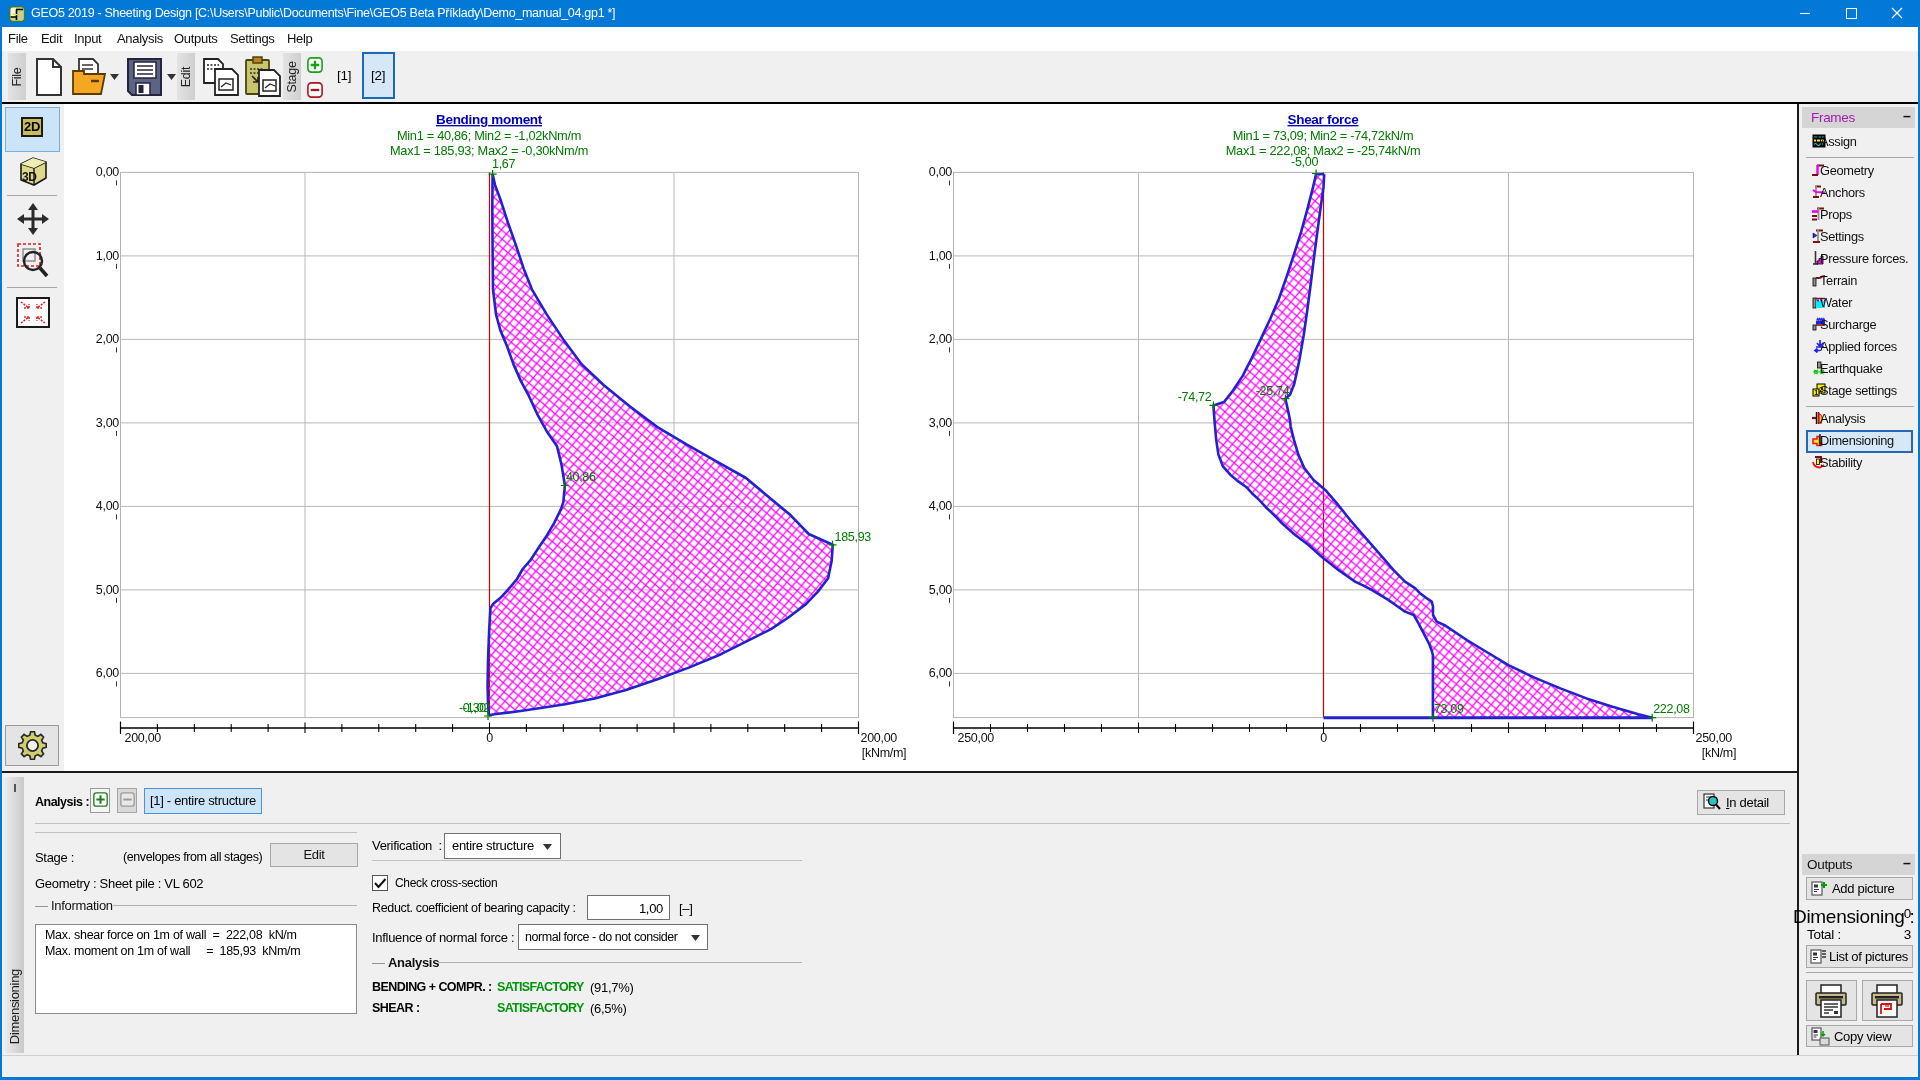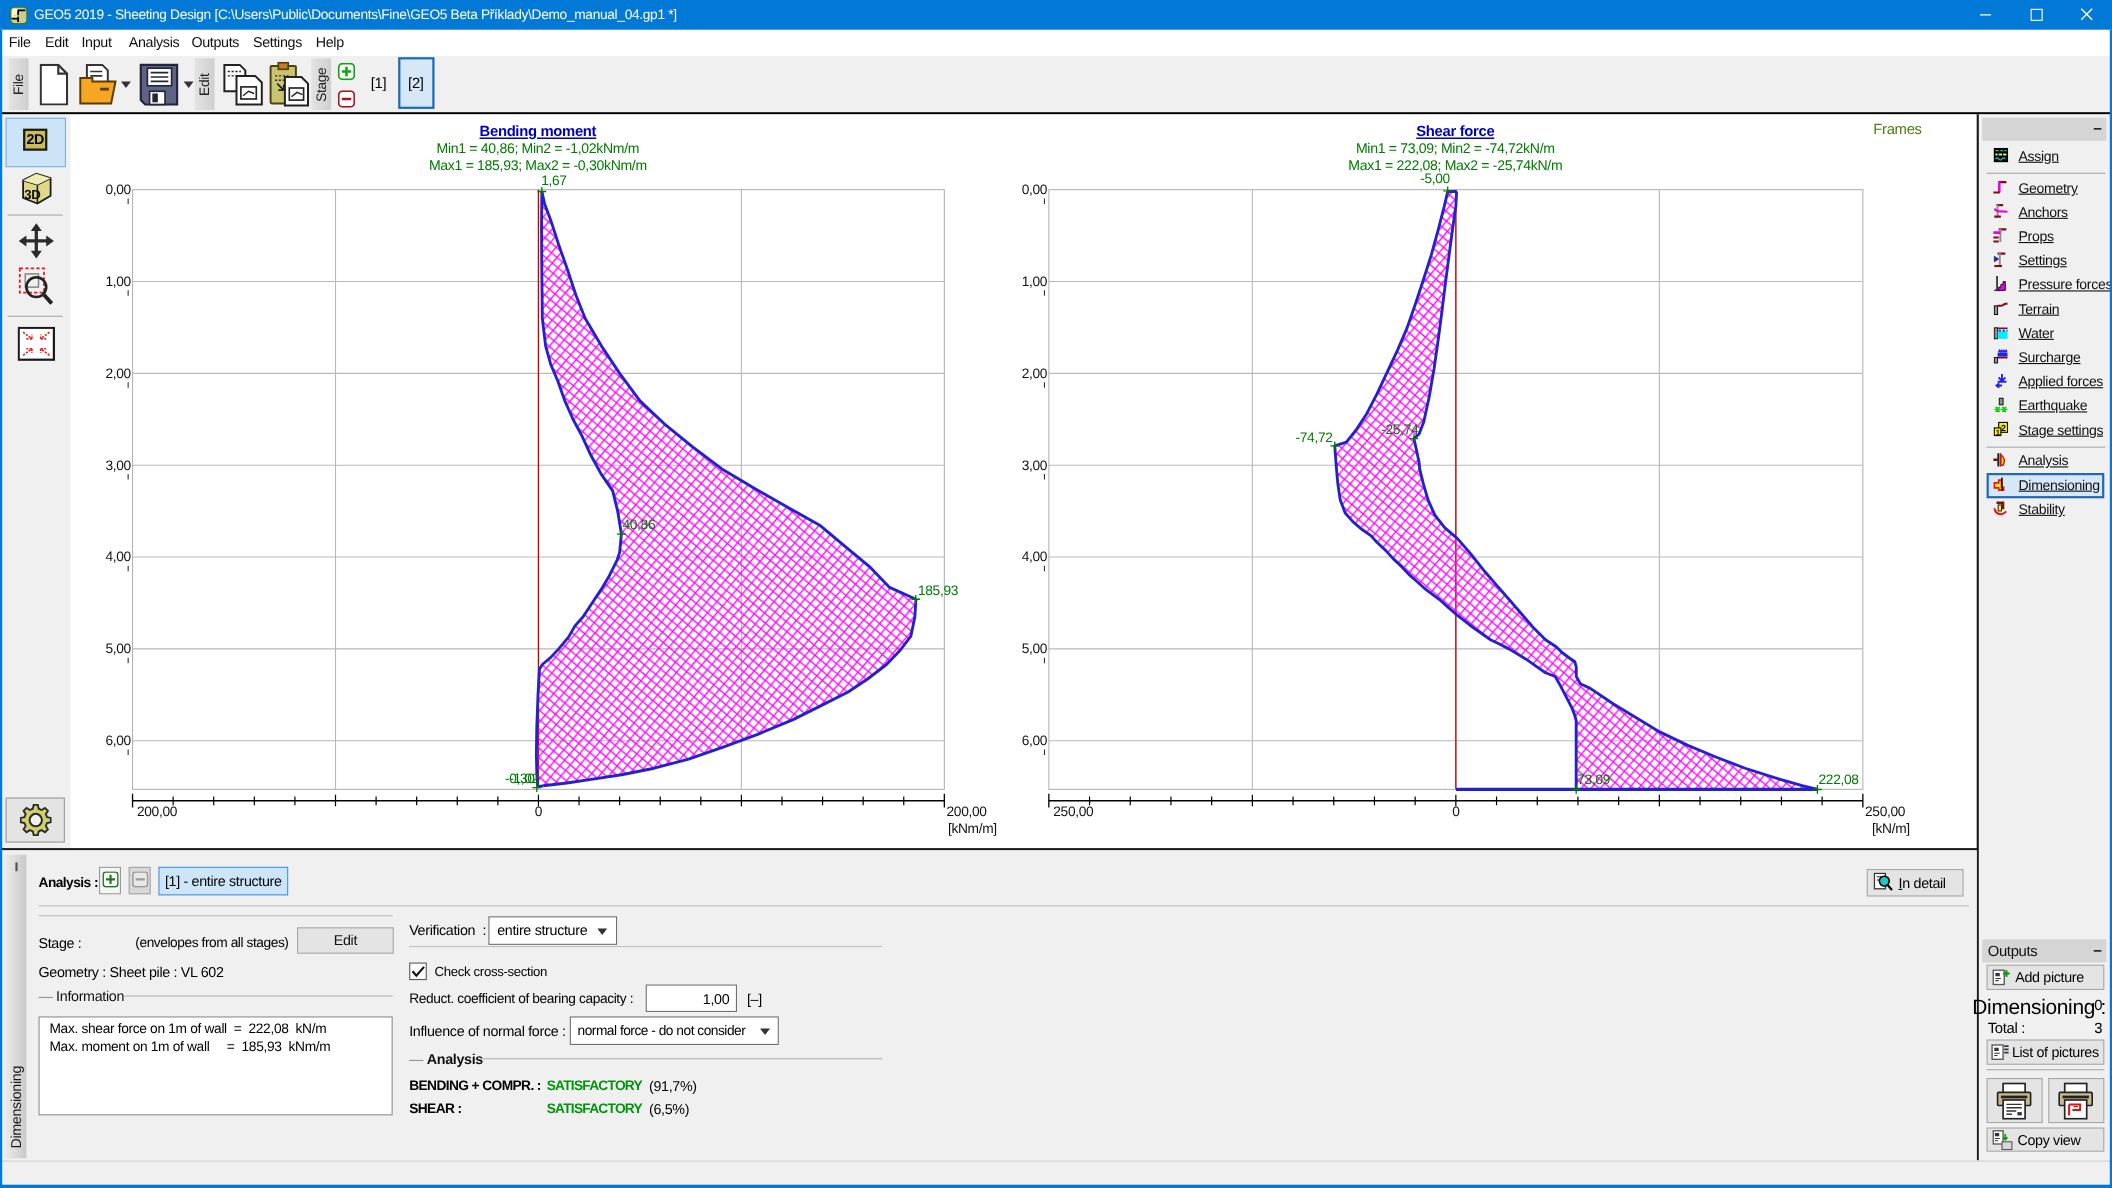--- a/index.html
+++ b/index.html
@@ -26,21 +26,21 @@
 #rightpanel { position:absolute; left:1799px; top:104px; width:119px; height:951px; background:#f0f0f0; }
 
 #bottompanel { position:absolute; left:0; top:773px; width:1797px; height:282px; background:#f0f0f0; }
 #statusbar { position:absolute; left:0; top:1055px; width:1920px; height:25px; background:#f0f0f0; border-top:1px solid #d0d0d0; }
 
 #bleft { position:absolute; left:0; top:27px; width:2px; height:1053px; background:#0278d7; z-index:50; }
 #bright { position:absolute; left:1918px; top:27px; width:2px; height:1053px; background:#0278d7; z-index:50; }
 #bbottom { position:absolute; left:0; top:1077px; width:1920px; height:3px; background:#0278d7; z-index:50; }
 .btn { position:absolute; background:#e4e4e4; border:1px solid #a8a8a8; font-size:13px; color:#111; }
 .fr-item { position:absolute; left:1812px; font-size:12.8px; letter-spacing:-0.3px; color:#111; height:22px; }
-.fr-item .lbl { position:absolute; left:23px; top:3px; white-space:nowrap;text-decoration:underline; }
+.fr-item .lbl { position:absolute; left:8px; top:3px; white-space:nowrap; }
 .fr-item svg { position:absolute; left:0; top:3px; }
 .sepline { position:absolute; background:#a8a8a8; height:1px; }
 </style>
 </head>
 <body>
 
 <div id="titlebar">
   <svg class="abs" style="left:9px;top:6px" width="16" height="16" viewBox="0 0 16 16">
     <rect x="0.5" y="0.5" width="15" height="15" rx="3.5" fill="#c9cf92" stroke="#3f7a28" stroke-width="1.3"></rect>
     <path d="M2 2 L7 2 L7 10.5 L2 10.5 Z" fill="#f2f4e4"></path>
@@ -319,21 +319,21 @@
 <text x="1289.4" y="394.7" font-size="12.5" text-anchor="end" fill="#007a00">-25,74</text>
 <path d="M1428.9 717.7 L1436.9 717.7 M1432.9 713.7 L1432.9 721.7" stroke="#007a00" stroke-width="1.2"></path>
 <text x="1433.9" y="712.7" font-size="12.5" fill="#007a00">73,09</text>
 <path d="M1648.2 717.7 L1656.2 717.7 M1652.2 713.7 L1652.2 721.7" stroke="#007a00" stroke-width="1.2"></path>
 <text x="1653.2" y="712.7" font-size="12.5" fill="#007a00">222,08</text>
 </svg>
 <div id="vline"></div>
 
 <div id="rightpanel"></div>
 <div class="abs" style="left:1802px;top:107px;width:113px;height:21px;background:#d5d5d5"></div>
-<div class="abs" style="left:1703px;top:110px;font-size:13.5px;color:#4d7c0f">Frames</div>
+<div class="abs" style="left:1811px;top:110px;font-size:13.5px;color:#a21caf">Frames</div>
 <div class="abs" style="left:1903px;top:108px;font-size:14px;font-weight:bold;color:#111">–</div>
 <div class="sepline" style="left:1806px;top:157px;width:108px"></div>
 <div class="sepline" style="left:1806px;top:406px;width:108px"></div>
 <div class="abs" style="left:1806px;top:430px;width:107px;height:23px;background:#d6e7f8;border:2px solid #2268b2"></div>
 <div class="fr-item" style="top:131px">
     <svg width="14" height="14" viewBox="0 0 14 14">
       <rect x="0.5" y="0.5" width="13" height="13" fill="#000"></rect>
       <path d="M2 3 L5 3 M6.5 3 L9 3 M10 3 L12 3" stroke="#00cccc" stroke-width="1.2"></path>
       <path d="M2 6.5 L4 6.5 M5 6.5 L8 6.5 M9 6.5 L12 6.5" stroke="#ffee00" stroke-width="1.8"></path>
       <path d="M2 10.5 q1.5 -2 3 0 t3 0 t3 0" stroke="#00cccc" fill="none" stroke-width="1.2"></path>

